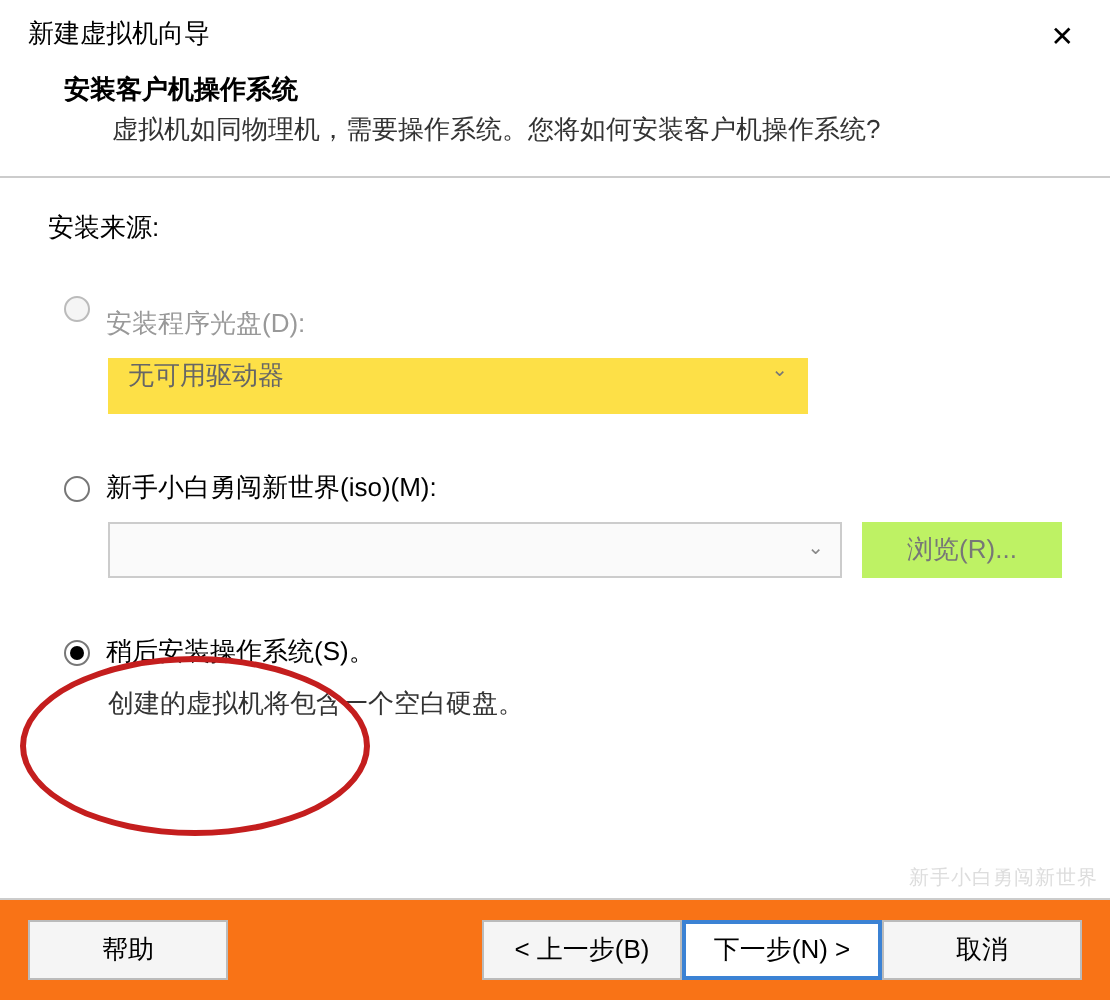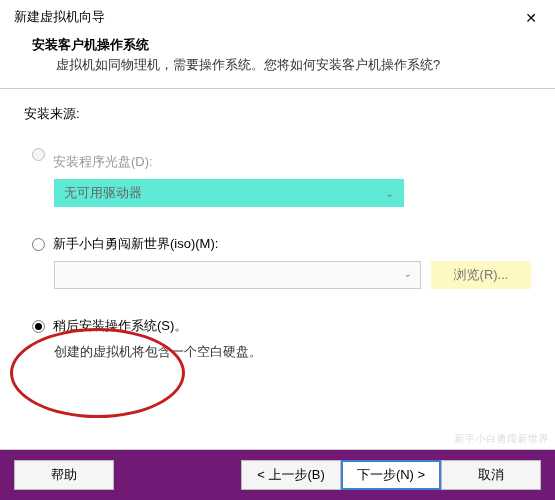--- a/index.html
+++ b/index.html
@@ -13,29 +13,29 @@
 .divider { border: none; border-top: 1px solid #ccc; }
 .content { padding: 16px 24px 0 24px; }
 .src-label { font-size: 13px; margin-bottom: 14px; }
 .option-group { margin-left: 8px; margin-bottom: 28px; }
 .radio-row { display: flex; align-items: center; gap: 8px; margin-bottom: 8px; }
 .radio { width: 13px; height: 13px; border: 1px solid #777; border-radius: 50%; background: #fff; display: inline-block; flex-shrink: 0; position: relative; }
 .radio.disabled { border-color: #bbb; background: #f5f5f5; }
 .radio.selected::after { content: ""; position: absolute; width: 7px; height: 7px; background: #000; border-radius: 50%; top: 2px; left: 2px; }
 .radio-label { font-size: 13px; }
 .radio-label.disabled { color: #999; margin-top: 16px; }
-.select-box { margin-left: 22px; height: 28px; width: 350px; background: #5eead4; display: flex; align-items: center; padding: 0 10px; color: #666; font-size: 13px; position: relative; }
+.select-box { margin-left: 22px; height: 28px; width: 350px; background: #fde047; display: flex; align-items: flex-start; padding: 0 10px; color: #666; font-size: 13px; position: relative; }
 .select-box .chev { position: absolute; right: 10px; color: #777; font-size: 10px; }
 .iso-row { display: flex; align-items: center; gap: 10px; margin-left: 22px; }
 .text-input { flex: 1; height: 28px; border: 1px solid #ccc; background: #fafafa; padding: 0 8px; font-size: 13px; min-width: 0; position: relative; }
 .text-input .chev { position: absolute; right: 8px; top: 6px; color: #888; font-size: 10px; }
-.browse-btn { height: 28px; width: 100px; background: #fef9c3; color: #777; border: none; font-size: 13px; }
+.browse-btn { height: 28px; width: 100px; background: #bef264; color: #777; border: none; font-size: 13px; }
 .note { margin-left: 22px; margin-top: 8px; font-size: 13px; color: #333; }
 .annotation { position: absolute; border: 3px solid #c41e1e; border-radius: 50%; width: 175px; height: 90px; left: 10px; top: 328px; pointer-events: none; }
-.footer { position: absolute; bottom: 0; left: 0; right: 0; border-top: 1px solid #ccc; padding: 10px 14px; display: flex; align-items: center; gap: 0; background: #701a75; }
+.footer { position: absolute; bottom: 0; left: 0; right: 0; border-top: 1px solid #ccc; padding: 10px 14px; display: flex; align-items: center; gap: 0; background: #f97316; }
 .footer .spacer { flex: 1; }
 .btn { height: 30px; min-width: 100px; border: 1px solid #bbb; background: #f5f5f5; font-size: 13px; cursor: pointer; font-family: inherit; }
 .btn.primary { border: 2px solid #3b82d4; background: #fff; }
 .btn + .btn { margin-left: 0; }
 .btn-next { margin-left: -1px; }
 .btn-cancel { margin-left: 18px; }
 .watermark { position: absolute; right: 6px; bottom: 54px; font-size: 10px; color: #ddd; letter-spacing: 0.5px; }
 </style>
 </head>
 <body>

